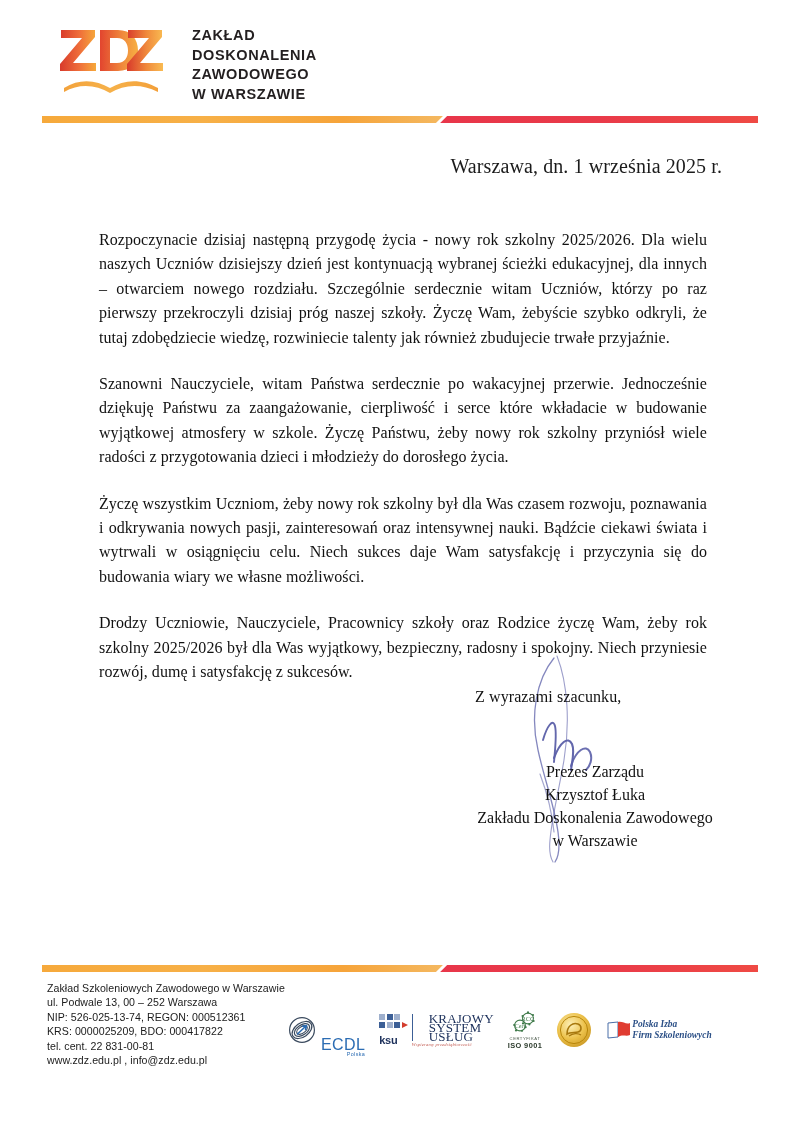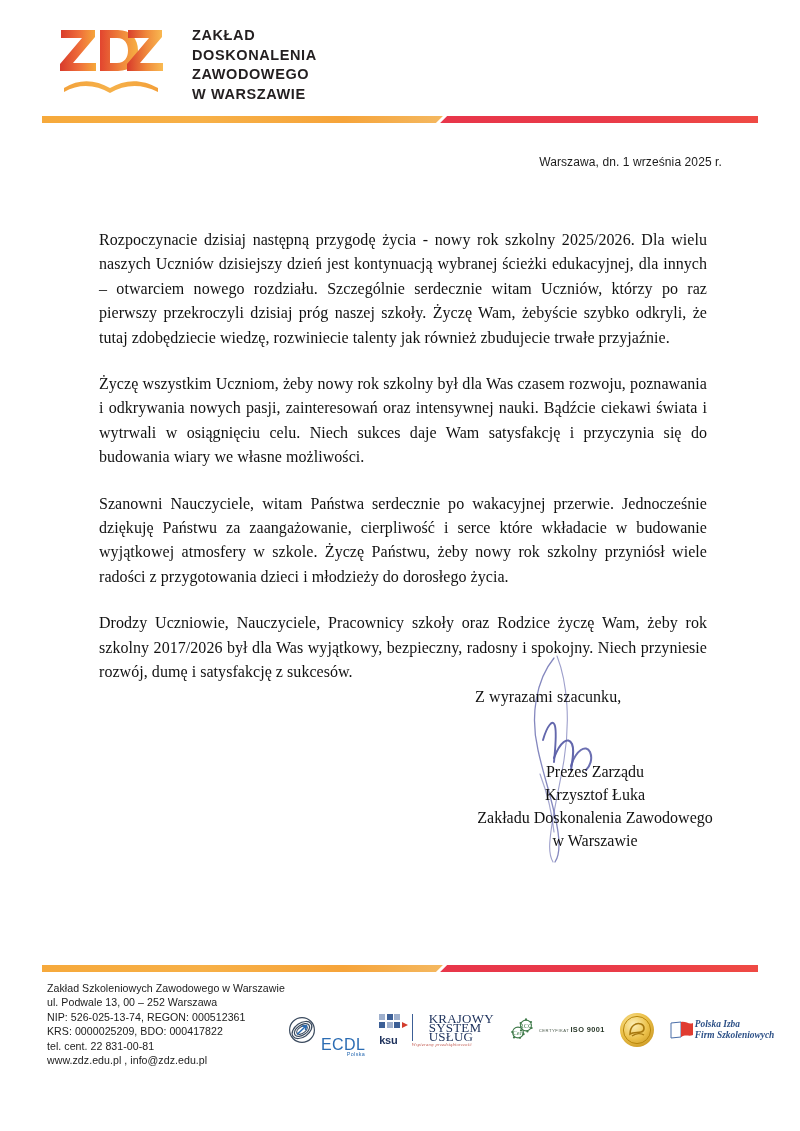--- a/index.html
+++ b/index.html
@@ -68,22 +68,22 @@
     clip-path: polygon(7px 0, 100% 0, 100% 100%, 0 100%);
   }
   #rule-top { top: 116px; }
   #rule-bottom { top: 965px; }
 
   
   .date-line {
     position: absolute;
     right: 78px;
     top: 155px;
-    font-family: Liberation Sans, sans-serif;
-    font-size: 12px;
+    font-family: Liberation Serif, serif;
+    font-size: 20px;
     color: #1b1b1b;
     letter-spacing: 0.1px;
   }
 
   
   .letter {
     position: absolute;
     left: 99px;
     top: 228px;
     width: 608px;
@@ -220,21 +220,21 @@
   .ksu-tag {
     font-family: "Liberation Serif", serif;
     font-style: italic;
     font-size: 4.6px;
     color: #c0544a;
     letter-spacing: 0.2px;
     margin-top: 1px;
   }
 
   
-  .iso { flex-direction: row; justify-content:center; gap:1px; }
+  .iso { flex-direction: column; justify-content:center; gap:1px; }
   .iso-mark { position: relative; width: 30px; height: 24px; }
   .iso-cap {
     font-family: "Liberation Sans", "DejaVu Sans", sans-serif;
     font-size: 4.2px;
     color: #4b5a4b;
     letter-spacing: 0.5px;
     text-align: center;
   }
   .iso-num {
     font-family: "Liberation Sans", "DejaVu Sans", sans-serif;
@@ -359,23 +359,23 @@
 
   <div class="rule" id="rule-top">
     <div class="seg-l"></div>
     <div class="seg-r"></div>
   </div>
 
   <div class="date-line">Warszawa, dn. 1 września 2025 r.</div>
 
   <div class="letter">
     <p class="para">Rozpoczynacie dzisiaj następną przygodę życia -  nowy rok szkolny 2025/2026. Dla wielu naszych Uczniów dzisiejszy dzień jest kontynuacją wybranej ścieżki edukacyjnej, dla innych – otwarciem nowego rozdziału. Szczególnie serdecznie witam Uczniów, którzy po raz pierwszy przekroczyli dzisiaj próg naszej szkoły. Życzę Wam, żebyście szybko odkryli, że tutaj zdobędziecie wiedzę, rozwiniecie talenty jak również zbudujecie trwałe przyjaźnie.</p>
+    <p class="para">Szanowni Nauczyciele, witam Państwa serdecznie po wakacyjnej przerwie. Jednocześnie dziękuję Państwu za zaangażowanie, cierpliwość i serce które wkładacie w budowanie wyjątkowej atmosfery w szkole. Życzę Państwu, żeby nowy rok szkolny przyniósł wiele radości z przygotowania dzieci i młodzieży do dorosłego życia.</p>
     <p class="para">Życzę wszystkim Uczniom, żeby nowy rok szkolny był dla Was czasem rozwoju, poznawania i odkrywania nowych pasji, zainteresowań oraz intensywnej nauki. Bądźcie ciekawi świata i wytrwali w osiągnięciu celu. Niech sukces daje Wam satysfakcję i przyczynia się do budowania wiary we własne możliwości.</p>
-    <p class="para">Szanowni Nauczyciele, witam Państwa serdecznie po wakacyjnej przerwie. Jednocześnie dziękuję Państwu za zaangażowanie, cierpliwość i serce które wkładacie w budowanie wyjątkowej atmosfery w szkole. Życzę Państwu, żeby nowy rok szkolny przyniósł wiele radości z przygotowania dzieci i młodzieży do dorosłego życia.</p>
-    <p class="para">Drodzy Uczniowie, Nauczyciele, Pracownicy szkoły oraz Rodzice życzę Wam, żeby  rok szkolny 2017/2026 był dla Was wyjątkowy, bezpieczny, radosny i spokojny. Niech przyniesie rozwój, dumę i satysfakcję z sukcesów.</p>
+    <p class="para">Drodzy Uczniowie, Nauczyciele, Pracownicy szkoły oraz Rodzice życzę Wam, żeby  rok szkolny 2025/2026 był dla Was wyjątkowy, bezpieczny, radosny i spokojny. Niech przyniesie rozwój, dumę i satysfakcję z sukcesów.</p>
   </div>
 
   <div class="sign-wrap">
 
     <svg class="sign-scrawl" viewBox="0 0 130 210" xmlns="http://www.w3.org/2000/svg">
       <g fill="none" stroke="#5b5fa8" stroke-linecap="round" stroke-linejoin="round">
         <path d="M44 4 C26 26 20 62 28 96 C34 124 44 150 48 178 C50 192 49 202 45 208" stroke-width="1.3" opacity="0.75"></path>
         <path d="M47 2 C58 30 60 70 54 106 C49 136 42 162 40 186 C39 196 40 203 43 208" stroke-width="1.1" opacity="0.6"></path>
         <path d="M33 86 C37 72 43 64 45 72 C47 80 45 96 44 108" stroke-width="1.9" opacity="0.95"></path>
         <path d="M44 104 C50 88 58 82 62 90 C65 97 62 108 61 116" stroke-width="2.1" opacity="0.95"></path>

